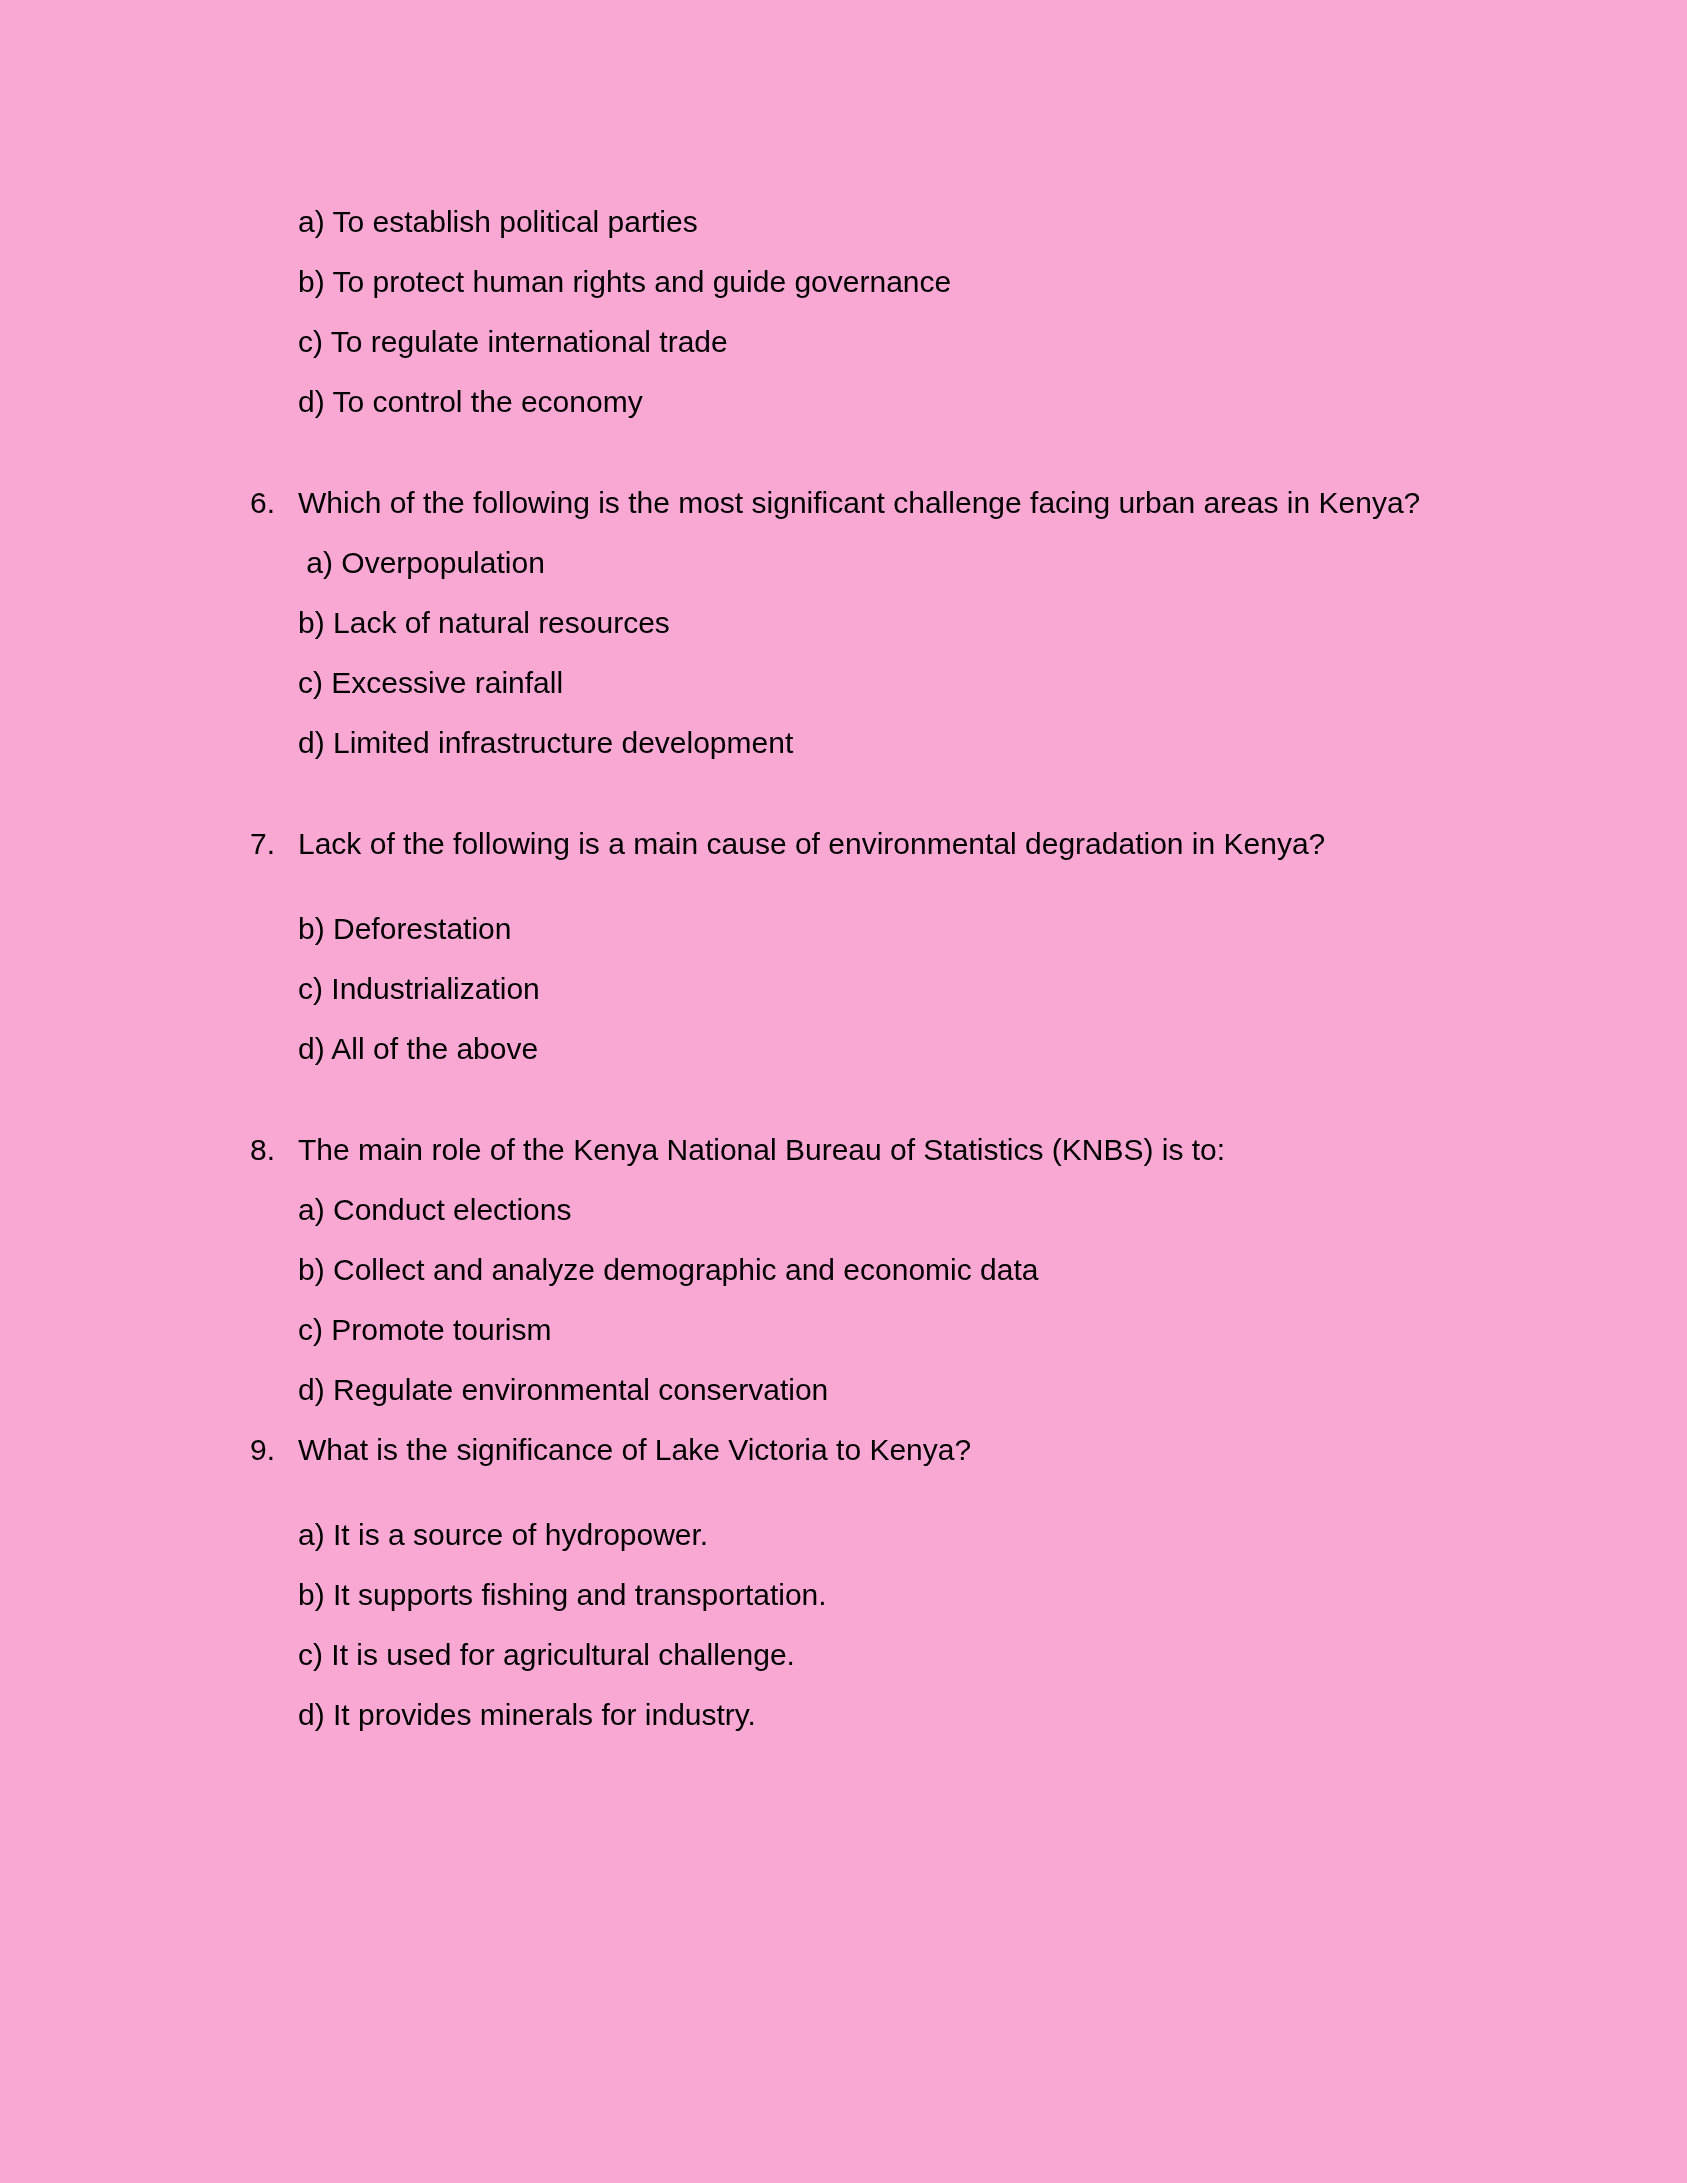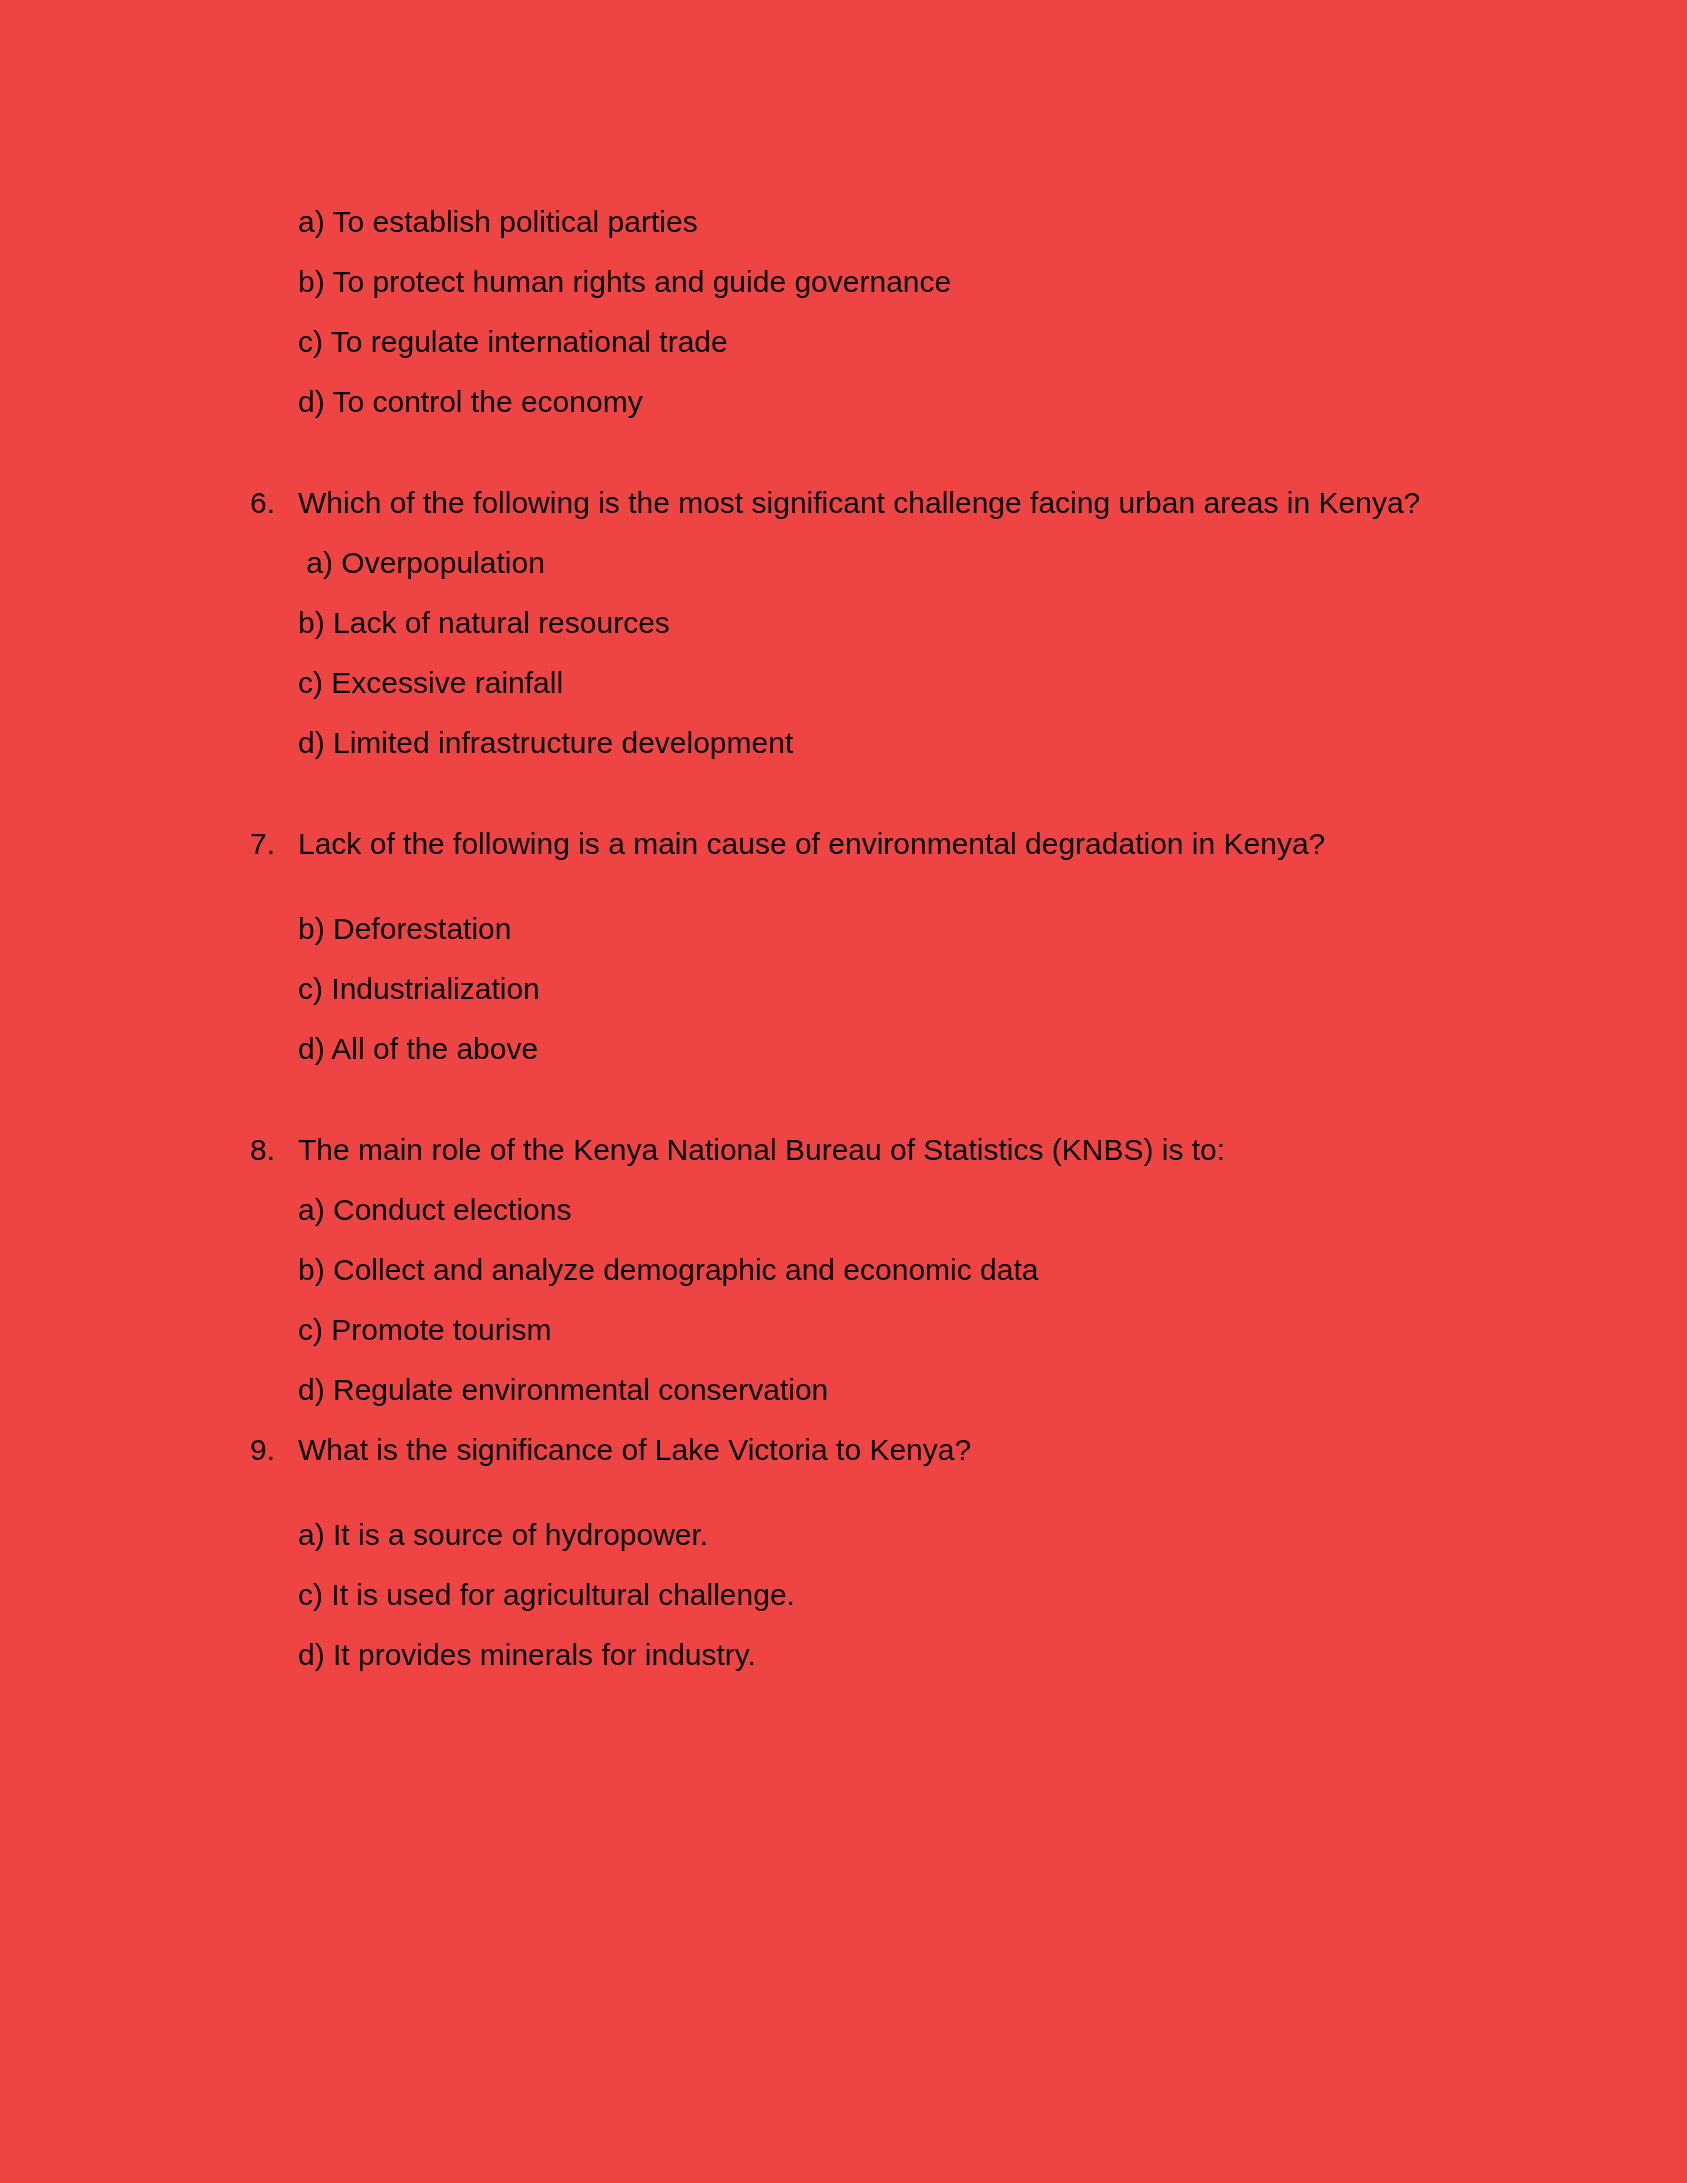--- a/index.html
+++ b/index.html
@@ -9,21 +9,21 @@
     background: #ffffff;
   }
   body {
     font-family: "Liberation Sans", sans-serif;
     color: #000000;
   }
   .page {
     position: relative;
     width: 1687px;
     height: 2183px;
-    background: #ef4444;
+    background: #f9a8d4;
     box-sizing: border-box;
     overflow: hidden;
   }
   .content {
     position: absolute;
     left: 250px;
     top: 192px;
     width: 1257px;
   }
 
@@ -114,20 +114,21 @@
       <div class="opt">d) Regulate environmental conservation</div>
     </div>
 
     <div class="q-block">
       <div class="q-stem">
         <span class="q-num">9.</span>
         <span class="q-text">What is the significance of Lake Victoria to Kenya?</span>
       </div>
       <div class="gap-sm"></div>
       <div class="opt">a) It is a source of hydropower.</div>
+      <div class="opt">b) It supports fishing and transportation.</div>
       <div class="opt">c) It is used for agricultural challenge.</div>
       <div class="opt">d) It provides minerals for industry.</div>
     </div>
 
     <div class="gap-md"></div>
 
 
   </div>
 </div>
 

